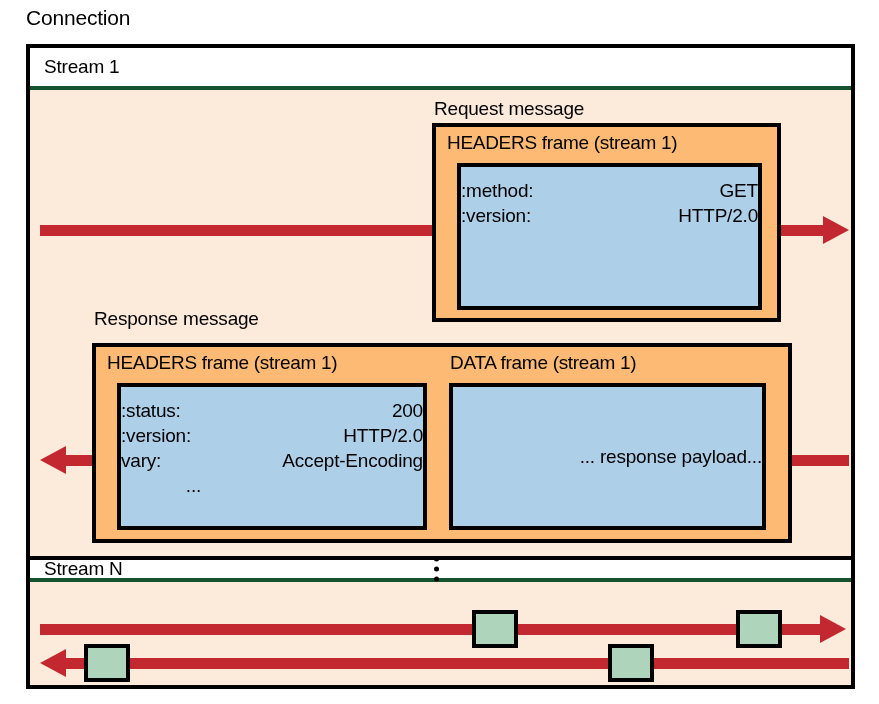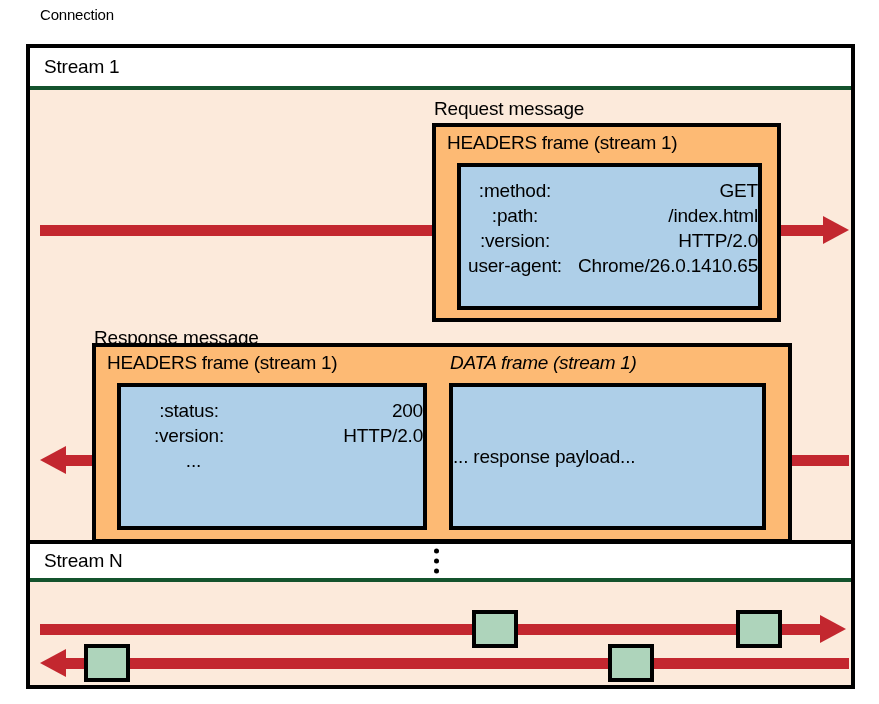--- a/index.html
+++ b/index.html
@@ -18,23 +18,23 @@
 
   .canvas {
     position: absolute;
     left: 0; top: 0;
     width: 879px; height: 704px;
   }
 
   
   .connection-label {
     position: absolute;
-    left: 40px;
+    left: 26px;
     top: 6px;
-    font-size: 15px;
+    font-size: 21px;
     letter-spacing: -0.2px;
     white-space: nowrap;
   }
 
   
   .connection-frame {
     position: absolute;
     left: 26px;
     top: 44px;
     width: 829px;
@@ -56,21 +56,21 @@
   .stream-band .band-label {
     position: absolute;
     left: 14px;
     top: 50%;
     transform: translateY(-52%);
     font-size: 19px;
     letter-spacing: -0.2px;
     white-space: nowrap;
   }
   #stream1-band { top: 0; height: 42px; }
-  #streamN-band { top: 492px; height: 42px; border-top: 4px solid #000000; }
+  #streamN-band { top: 508px; height: 26px; border-top: 4px solid #000000; }
 
   .vdots {
     position: absolute;
     left: 404px;
     top: 50%;
     transform: translateY(-50%);
     display: flex;
     flex-direction: column;
     align-items: center;
     gap: 5px;
@@ -155,38 +155,38 @@
     border-collapse: collapse;
   }
   .hdr-table td {
     font-size: 19px;
     letter-spacing: -0.2px;
     line-height: 25px;
     padding: 0;
     white-space: nowrap;
   }
   .hdr-table td.k {
-    text-align: center;
+    text-align: left;
     padding-right: 9px;
     width: 48%;
   }
   .hdr-table td.v {
     text-align: right;
   }
   .hdr-table tr.ellipsis td.k {
     text-align: center;
     padding-right: 0;
   }
 
   .payload-text {
     position: absolute;
     left: 0; right: 0;
     top: 50%;
     transform: translateY(-50%);
-    text-align: left;
+    text-align: right;
     font-size: 19px;
     letter-spacing: -0.2px;
   }
 
   
   .mini-frame {
     position: absolute;
     background: #aed4bb;
     border: 4px solid #000000;
     box-sizing: border-box;
@@ -232,61 +232,57 @@
       <div class="frame-box" style="left:402px; top:33px; width:349px; height:199px;">
         <div class="frame-title">HEADERS frame (stream 1)</div>
         <div class="payload-box" style="left:21px; top:36px; width:305px; height:147px;">
           <table class="hdr-table">
             <tbody>
               <tr>
                 <td class="k">:method:</td>
                 <td class="v">GET</td>
               </tr>
               <tr>
-                <td class="k">:path:</td>
-                <td class="v">/index.html</td>
-              </tr>
-              <tr>
                 <td class="k">:version:</td>
                 <td class="v">HTTP/2.0</td>
-              </tr>
-              <tr>
-                <td class="k">user-agent:</td>
-                <td class="v">Chrome/26.0.1410.65</td>
               </tr>
             </tbody>
           </table>
         </div>
       </div>
 
-      <div class="msg-label" style="left:64px; top:218px;margin-top:19px;">Response message</div>
+      <div class="msg-label" style="left:64px; top:218px;">Response message</div>
 
       <div class="frame-box" style="left:62px; top:253px; width:700px; height:200px;">
 
         <div class="frame-title" style="left:11px; top:5px;">HEADERS frame (stream 1)</div>
         <div class="payload-box" style="left:21px; top:36px; width:310px; height:147px;text-decoration:underline;">
           <table class="hdr-table">
             <tbody>
               <tr>
                 <td class="k">:status:</td>
                 <td class="v">200</td>
               </tr>
               <tr>
                 <td class="k">:version:</td>
                 <td class="v">HTTP/2.0</td>
               </tr>
+              <tr>
+                <td class="k">vary:</td>
+                <td class="v">Accept-Encoding</td>
+              </tr>
               <tr class="ellipsis">
                 <td class="k">...</td>
                 <td class="v"></td>
               </tr>
             </tbody>
           </table>
         </div>
 
-        <div class="frame-title" style="left:354px; top:5px;font-style:italic;">DATA frame (stream 1)</div>
+        <div class="frame-title" style="left:354px; top:5px;">DATA frame (stream 1)</div>
         <div class="payload-box" style="left:353px; top:36px; width:317px; height:147px;">
           <div class="payload-text">... response payload...</div>
         </div>
       </div>
 
     </div>
 
     <div class="stream-band" id="streamN-band">
       <span class="band-label">Stream N</span>
       <span class="vdots">

